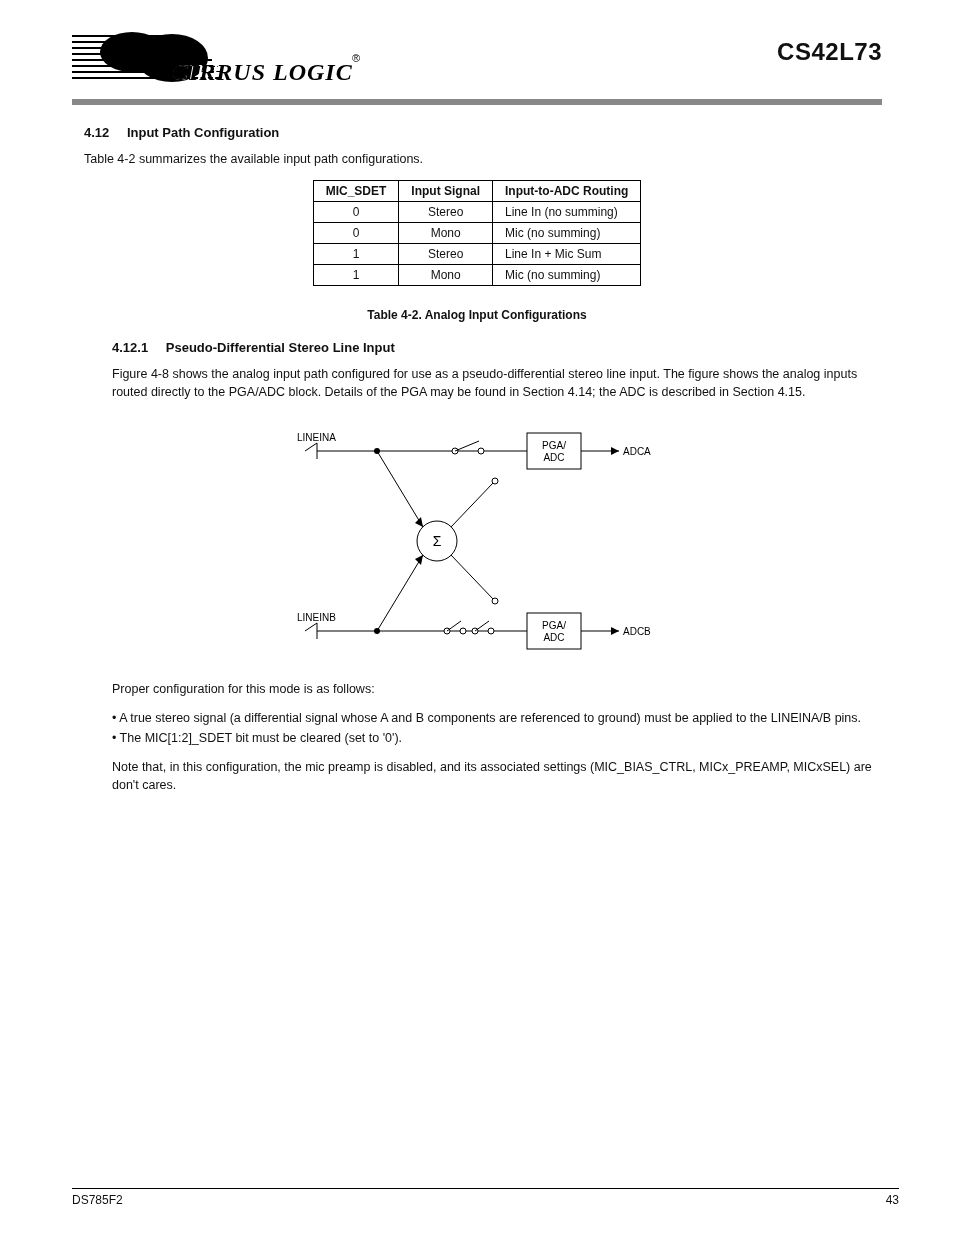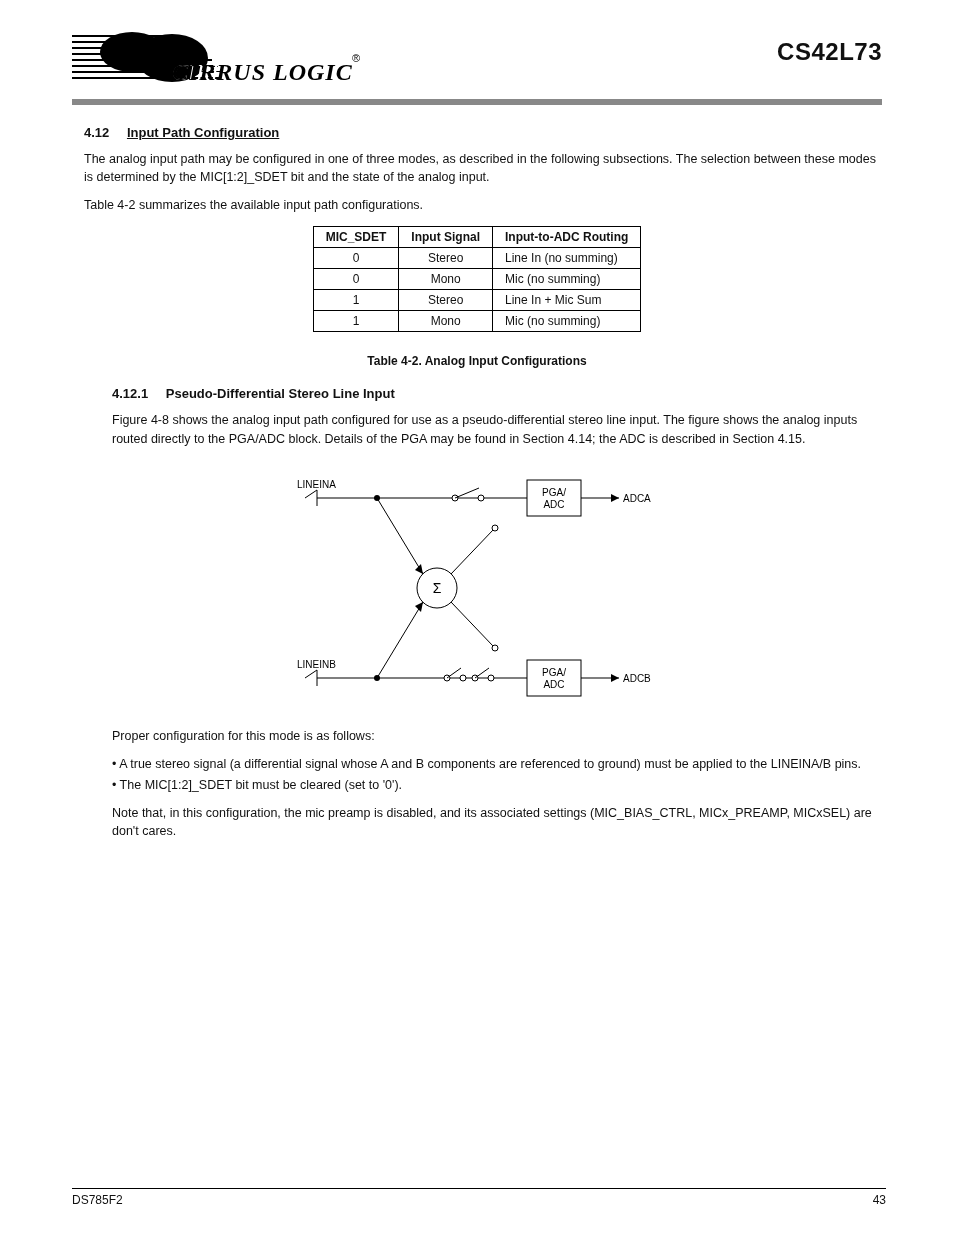--- a/index.html
+++ b/index.html
@@ -36,21 +36,21 @@
     background: #888;
     width: 100%;
     margin-bottom: 20px;
   }
   .section-h {
     font-weight: bold;
     font-size: 13px;
     margin: 18px 0 10px 12px;
   }
   .section-h .num { margin-right: 14px; }
-  .section-h .u { text-decoration: underline; }
+  .section-h .u { }
   .body-text {
     font-size: 12.5px;
     line-height: 1.45;
     margin: 0 0 10px 12px;
   }
   .cfg-table {
     border-collapse: collapse;
     margin: 12px auto 22px auto;
   }
   .cfg-table th, .cfg-table td {
@@ -92,21 +92,21 @@
   }
   .footer-row {
     display: flex;
     justify-content: space-between;
     font-size: 12px;
     padding: 4px 0 0 0;
   }
   .footer-block {
     position: absolute;
     left: 72px;
-    right: 68px;
+    right: 55px;
     bottom: 28px;
   }
 </style>
 </head>
 <body>
 
 <div class="page">
 
   <div class="header-row">
     <div class="logo-block">
@@ -133,21 +133,20 @@
     </div>
     <div class="part-no">CS42L73</div>
   </div>
   <div class="hr-thick"></div>
 
   <div class="section-h">
     <span class="num">4.12</span>
     <span class="u">Input Path Configuration</span>
   </div>
 
-  <p class="body-text">The analog input path may be configured in one of three modes, as described in the following subsections. The selection between these modes is determined by the MIC[1:2]_SDET bit and the state of the analog input.</p>
   <p class="body-text">Table 4-2 summarizes the available input path configurations.</p>
 
   <table class="cfg-table">
     <tbody>
         <tr>
       <th>MIC_SDET</th>
       <th>Input Signal</th>
       <th>Input-to-ADC Routing</th>
     </tr>
     <tr>

